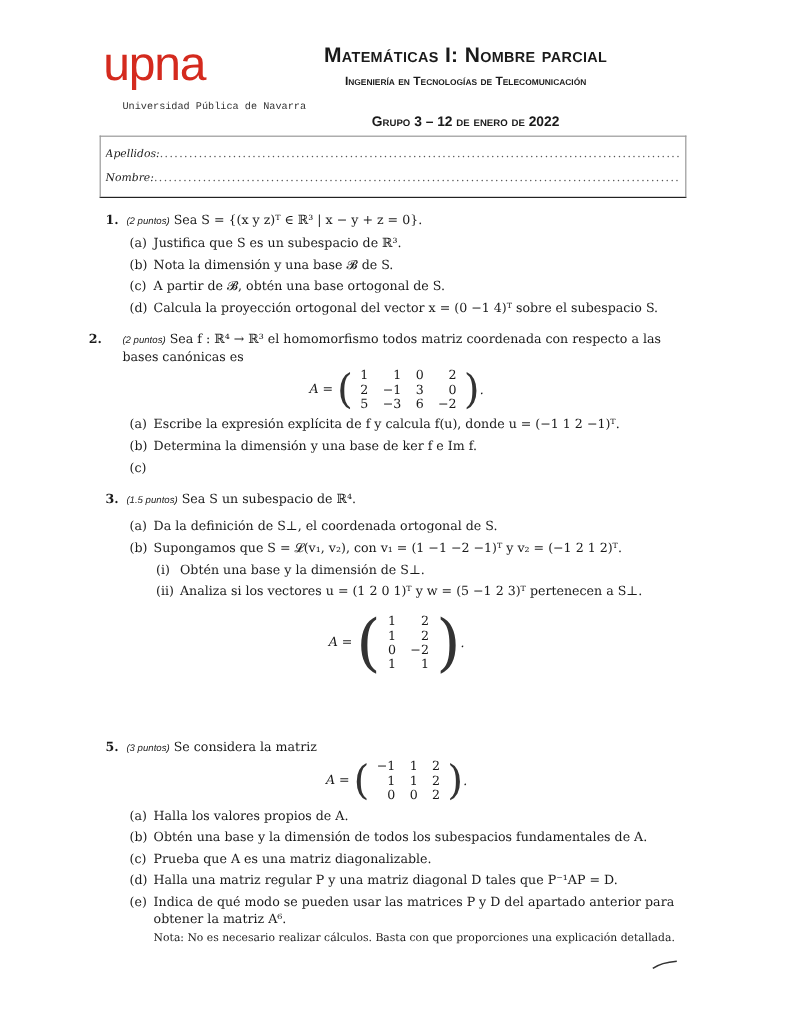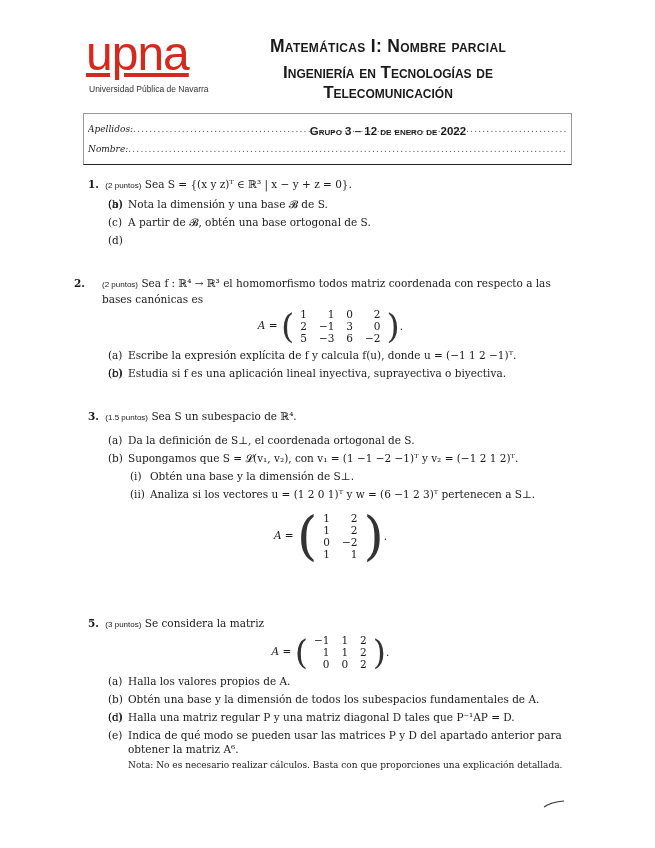--- a/index.html
+++ b/index.html
@@ -1,37 +1,37 @@
 <!DOCTYPE html>
 <html><head>
 <meta charset="utf-8">
 <style>
   html, body { margin: 0; padding: 0; background: #ffffff; }
   body { width: 655px; height: 848px; position: relative; overflow: hidden;
          font-family: "DejaVu Serif", serif; color: #1a1a1a; }
   .logo { position: absolute; left: 86px; top: 28px; }
-  .logo-word { font-family: "Liberation Sans", sans-serif; font-size: 48px; color: #d42a1e;
-               letter-spacing: -1px; line-height: 52px; text-decoration: underline; }
-  .logo-sub { font-family: Liberation Sans, sans-serif; font-size: 8.5px; color: #333;
-              margin-top: 4px; margin-left: 3px; }
+  .logo-word { font-family: "Liberation Sans", sans-serif; font-size: 40px; color: #d42a1e;
+               letter-spacing: -1px; line-height: 52px; }
+  .logo-sub { font-family: Liberation Mono, monospace; font-size: 8.5px; color: #333;
+              margin-top: 4px; margin-left: 16px; }
   .head { position: absolute; left: 228px; top: 36px; width: 320px; text-align: center; }
   .title { font-family: "Liberation Sans", sans-serif; font-weight: bold; font-variant: small-caps;
            font-size: 17.5px; letter-spacing: 0.3px; }
   .sub { font-family: "Liberation Sans", sans-serif; font-weight: bold; font-variant: small-caps;
-         font-size: 17px; margin-top: 6px; }
+         font-size: 10px; margin-top: 6px; }
   .sub2 { font-family: "Liberation Sans", sans-serif; font-weight: bold; font-variant: small-caps;
           font-size: 11.5px; margin-top: 22px; }
   .namebox { position: absolute; left: 83px; top: 113px; width: 487px; height: 50px;
              border: 1px solid #999; border-bottom: 1.5px solid #222; }
   .nameline { position: absolute; left: 4px; right: 4px; font-style: italic; font-size: 9px;
               white-space: nowrap; overflow: hidden; }
   .nameline .dots { font-style: normal; letter-spacing: 1.2px; color: #555; }
   .q { position: absolute; left: 88px; font-size: 10.5px; line-height: 14px; width: 485px; }
   .qnum { font-weight: bold; display: inline-block; width: 14px; }
-  .pts { font-size: 8px; font-family: "Liberation Sans", sans-serif; }
+  .pts { font-size: 8px; font-family: "Liberation Sans", sans-serif; font-style: italic; }
   .items { margin-left: 20px; margin-top: 4px; }
   .item { position: relative; padding-left: 20px; margin-bottom: 4px; line-height: 14px; }
   .lab { position: absolute; left: 0; }
   .sub-items { margin-left: 22px; margin-top: 2px; }
   .matrix-row { text-align: center; margin-top: 2px; font-style: italic; }
   .mat { display: inline-flex; align-items: center; vertical-align: middle; }
   .paren { font-size: 34px; font-style: normal; font-weight: 100; line-height: 1; color: #333; }
   .paren.tall { font-size: 52px; }
   table.m { border-collapse: collapse; font-style: normal; }
   table.m td { padding: 0 6px; text-align: right; font-size: 10.5px; line-height: 12px; }
@@ -60,24 +60,24 @@
   </div>
 </div>
 
 <div class="q" style="top:177px">
   <div>
     <span class="qnum">1.</span>
     <span class="pts">(2 puntos)</span>
     <span>Sea S = {(x  y  z)ᵀ ∈ ℝ³ | x − y + z = 0}.</span>
   </div>
   <div class="items">
-    <div class="item"><span class="lab">(a)</span></div>
+    <div class="item"><span class="lab">(a)</span><span>Justifica que S es un subespacio de ℝ³.</span></div>
     <div class="item"><span class="lab">(b)</span><span>Nota la dimensión y una base 𝓑 de S.</span></div>
     <div class="item"><span class="lab">(c)</span><span>A partir de 𝓑, obtén una base ortogonal de S.</span></div>
-    <div class="item"><span class="lab">(d)</span></div>
+    <div class="item"><span class="lab">(d)</span><span>Calcula la proyección ortogonal del vector x = (0  −1  4)ᵀ sobre el subespacio S.</span></div>
   </div>
 </div>
 
 <div class="q" style="top:276px">
   <div style="padding-left:14px; text-indent:-14px;">
     <span class="qnum">2.</span><span class="pts">(2 puntos)</span>
     <span>Sea f : ℝ⁴ → ℝ³ el homomorfismo todos matriz coordenada con respecto a las bases canónicas es</span>
   </div>
   <div class="matrix-row">
     <span>A =</span>
@@ -103,37 +103,37 @@
               <td>6</td>
               <td>−2</td>
             </tr>
       </tbody>
         </table>
       <span class="paren">)</span>.
     </span>
   </div>
   <div class="items">
     <div class="item"><span class="lab">(a)</span><span>Escribe la expresión explícita de f y calcula f(u), donde u = (−1  1  2  −1)ᵀ.</span></div>
-    <div class="item"><span class="lab">(b)</span></div>
-    <div class="item"><span class="lab">(c)</span><span>Estudia si f es una aplicación lineal inyectiva, suprayectiva o biyectiva.</span></div>
+    <div class="item"><span class="lab">(b)</span><span>Determina la dimensión y una base de ker f e Im f.</span></div>
+    <div class="item"><span class="lab">(c)</span></div>
   </div>
 </div>
 
 <div class="q" style="top:409px">
   <div>
     <span class="qnum">3.</span>
     <span class="pts">(1.5 puntos)</span>
     <span>Sea S un subespacio de ℝ⁴.</span>
   </div>
   <div class="items" style="margin-top:8px">
     <div class="item"><span class="lab">(a)</span><span>Da la definición de S⊥, el coordenada ortogonal de S.</span></div>
     <div class="item"><span class="lab">(b)</span><span>Supongamos que S = 𝓛(v₁, v₂), con v₁ = (1  −1  −2  −1)ᵀ y v₂ = (−1  2  1  2)ᵀ.</span></div>
     <div class="sub-items">
       <div class="item"><span class="lab">(i)</span><span>Obtén una base y la dimensión de S⊥.</span></div>
-      <div class="item"><span class="lab">(ii)</span><span>Analiza si los vectores u = (1  2  0  1)ᵀ y w = (6  −1  2  3)ᵀ pertenecen a S⊥.</span></div>
+      <div class="item"><span class="lab">(ii)</span><span>Analiza si los vectores u = (1  2  0  1)ᵀ y w = (5  −1  2  3)ᵀ pertenecen a S⊥.</span></div>
     </div>
   </div>
 </div>
 
 <div class="q" style="top:508px">
   <div class="matrix-row">
     <span>A =</span>
     <span class="mat">
       <span class="paren tall">(</span>
       <table class="m">
@@ -189,21 +189,21 @@
               <td>2</td>
             </tr>
       </tbody>
         </table>
       <span class="paren">)</span>.
     </span>
   </div>
   <div class="items">
     <div class="item"><span class="lab">(a)</span><span>Halla los valores propios de A.</span></div>
     <div class="item"><span class="lab">(b)</span><span>Obtén una base y la dimensión de todos los subespacios fundamentales de A.</span></div>
-    <div class="item"><span class="lab">(c)</span></div>
+    <div class="item"><span class="lab">(c)</span><span>Prueba que A es una matriz diagonalizable.</span></div>
     <div class="item"><span class="lab">(d)</span><span>Halla una matriz regular P y una matriz diagonal D tales que P⁻¹AP = D.</span></div>
     <div class="item"><span class="lab">(e)</span><span>Indica de qué modo se pueden usar las matrices P y D del apartado anterior para obtener la matriz A⁶.</span>
       <div class="note">Nota: No es necesario realizar cálculos. Basta con que proporciones una explicación detallada.</div>
     </div>
   </div>
 </div>
 
 <svg class="sig" viewBox="0 0 22 8">
   <path d="M1 7 Q8 2 21 1" stroke="#333" stroke-width="1.2" fill="none"></path>
 </svg>

